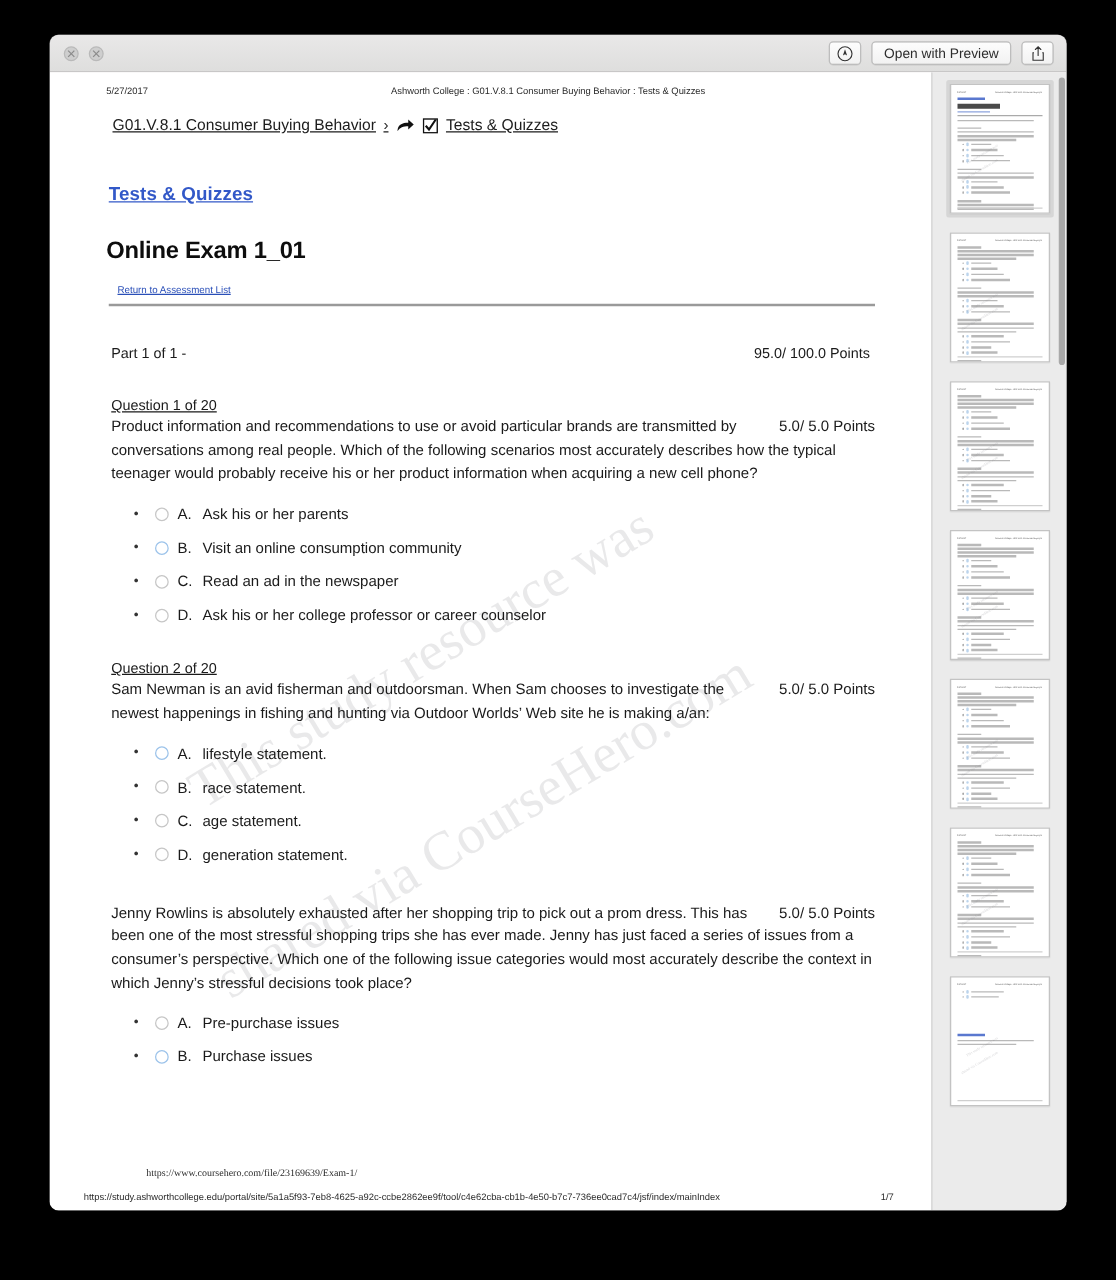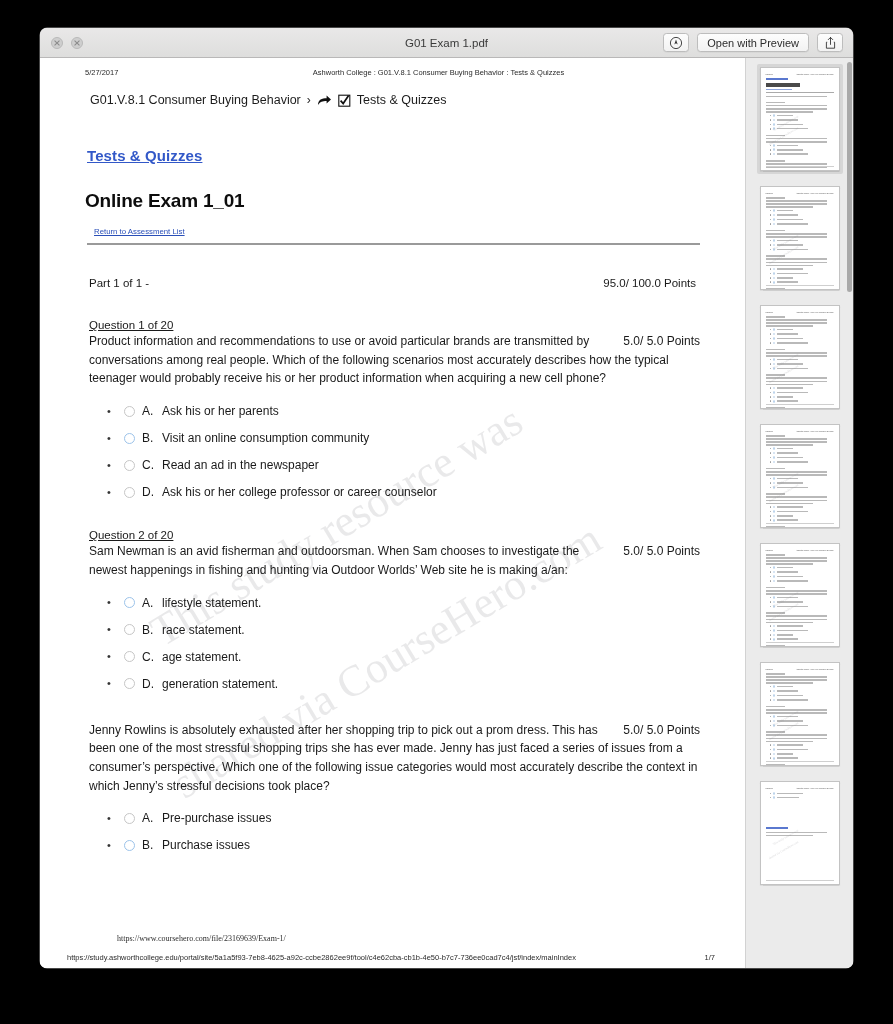--- a/index.html
+++ b/index.html
@@ -140,20 +140,21 @@
   .breadcrumb {
     position: relative;
     z-index: 4;
     margin-top: 16px;
     padding-left: 5px;
     display: flex;
     align-items: center;
     gap: 6px;
     font-size: 12.5px;
     color: #1c1c1c;
+    text-decoration: underline;
   }
   .chev { color: #2a2a2a; font-size: 12px; }
   .arrow-icon { display: inline-block; width: 15px; height: 13px; }
   .check-icon { display: inline-block; width: 13px; height: 13px; }
 
   
   .section-link {
     position: relative;
     z-index: 4;
     margin-top: 40px;
@@ -358,21 +359,20 @@
 <body>
 
 <div id="window">
 
   <div id="titlebar">
     <div class="traffic-lights">
       <div class="tl"></div>
       <div class="tl"></div>
     </div>
 
-    <div id="window-title">G01 Exam 1.pdf</div>
 
     <div class="tb-right">
       <div class="tb-btn tb-icon-btn">
         <svg width="14" height="14" viewBox="0 0 14 14">
           <circle cx="7" cy="7" r="5.6" fill="none" stroke="#333" stroke-width="0.9"></circle>
           <path d="M7 3.4 L8.7 8.4 L7 7.3 L5.3 8.4 Z" fill="#333"></path>
         </svg>
       </div>
       <div class="tb-btn">Open with Preview</div>
       <div class="tb-btn tb-icon-btn">

